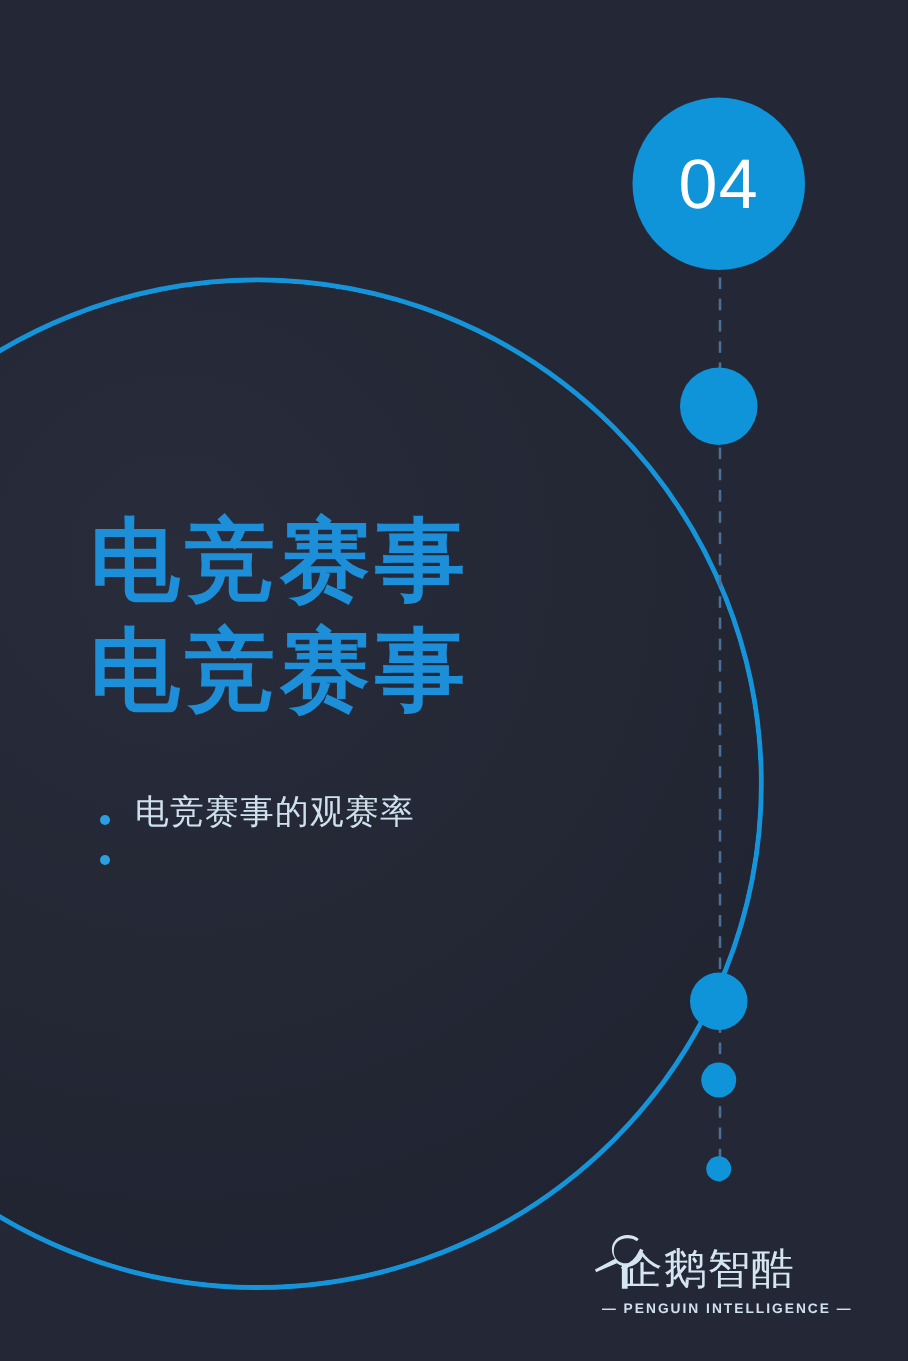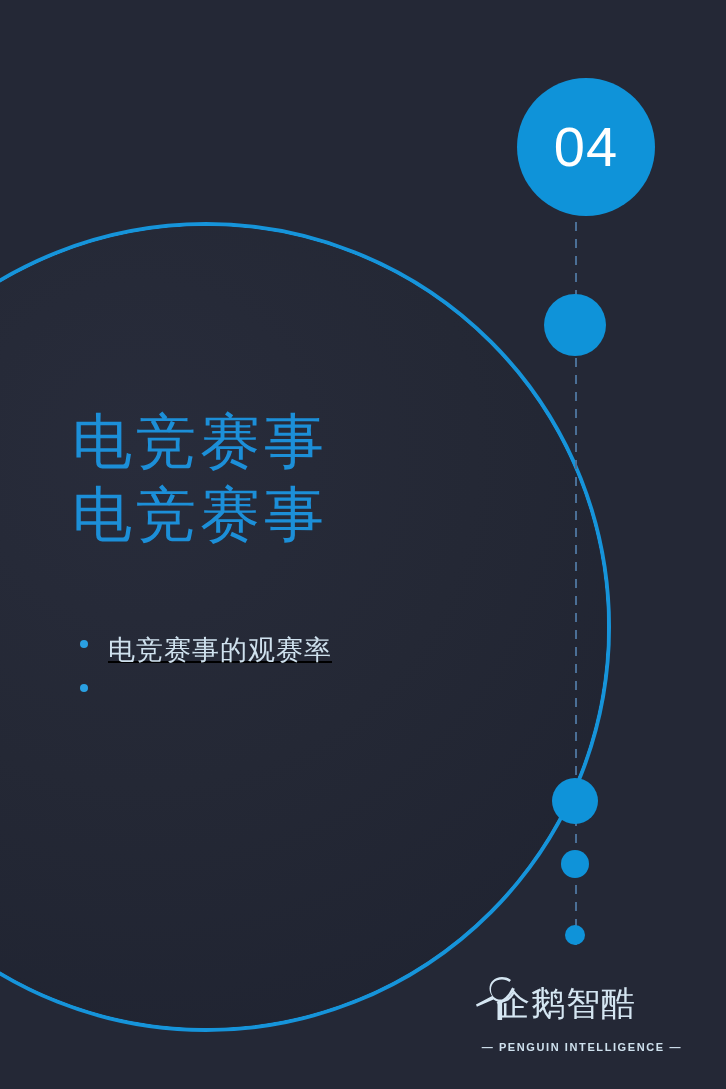--- a/index.html
+++ b/index.html
@@ -49,21 +49,21 @@
     background-repeat: repeat-y;
   }
 
   
   .dot {
     position: absolute;
     border-radius: 50%;
     background: #0f93d9;
   }
   .dot-04 {
-    left: 517px;
+    left: 506px;
     top: 78px;
     width: 138px;
     height: 138px;
     display: flex;
     align-items: center;
     justify-content: center;
   }
   .dot-04-label {
     color: #ffffff;
     font-size: 56px;
@@ -79,40 +79,39 @@
 
   
   .title-block {
     position: absolute;
     left: 72px;
     top: 405px;
     width: 420px;
   }
   .title-line {
     color: #1c8fd8;
-    font-size: 60px;
+    font-size: 72px;
     line-height: 1.22;
     letter-spacing: 4px;
-    font-weight: 400;
+    font-weight: 700;
     font-family: "DejaVu Sans", "Liberation Sans", sans-serif;
     white-space: nowrap;
   }
 
   
   .bullets {
     position: absolute;
     left: 80px;
     top: 634px;
     width: 440px;
   }
   .bullet {
     display: flex;
-    align-items: center;
+    align-items: flex-end;
     margin-bottom: 24px;
-    text-decoration: underline;
   }
   .bullet-marker {
     width: 8px;
     height: 8px;
     border-radius: 50%;
     background: #2aa0e2;
     flex: 0 0 auto;
     margin-right: 20px;
     position: relative;
     top: -6px;
@@ -131,21 +130,21 @@
     position: absolute;
     right: 44px;
     bottom: 36px;
     width: 210px;
     text-align: right;
   }
   .logo-mark {
     display: block;
   }
   .logo-tagline {
-    margin-top: 16px;
+    margin-top: 5px;
     color: #cfe1ee;
     font-size: 11px;
     letter-spacing: 1.6px;
     font-weight: bold;
     white-space: nowrap;
     font-family: "Liberation Sans", sans-serif;
   }
 </style>
 </head>
 <body>

